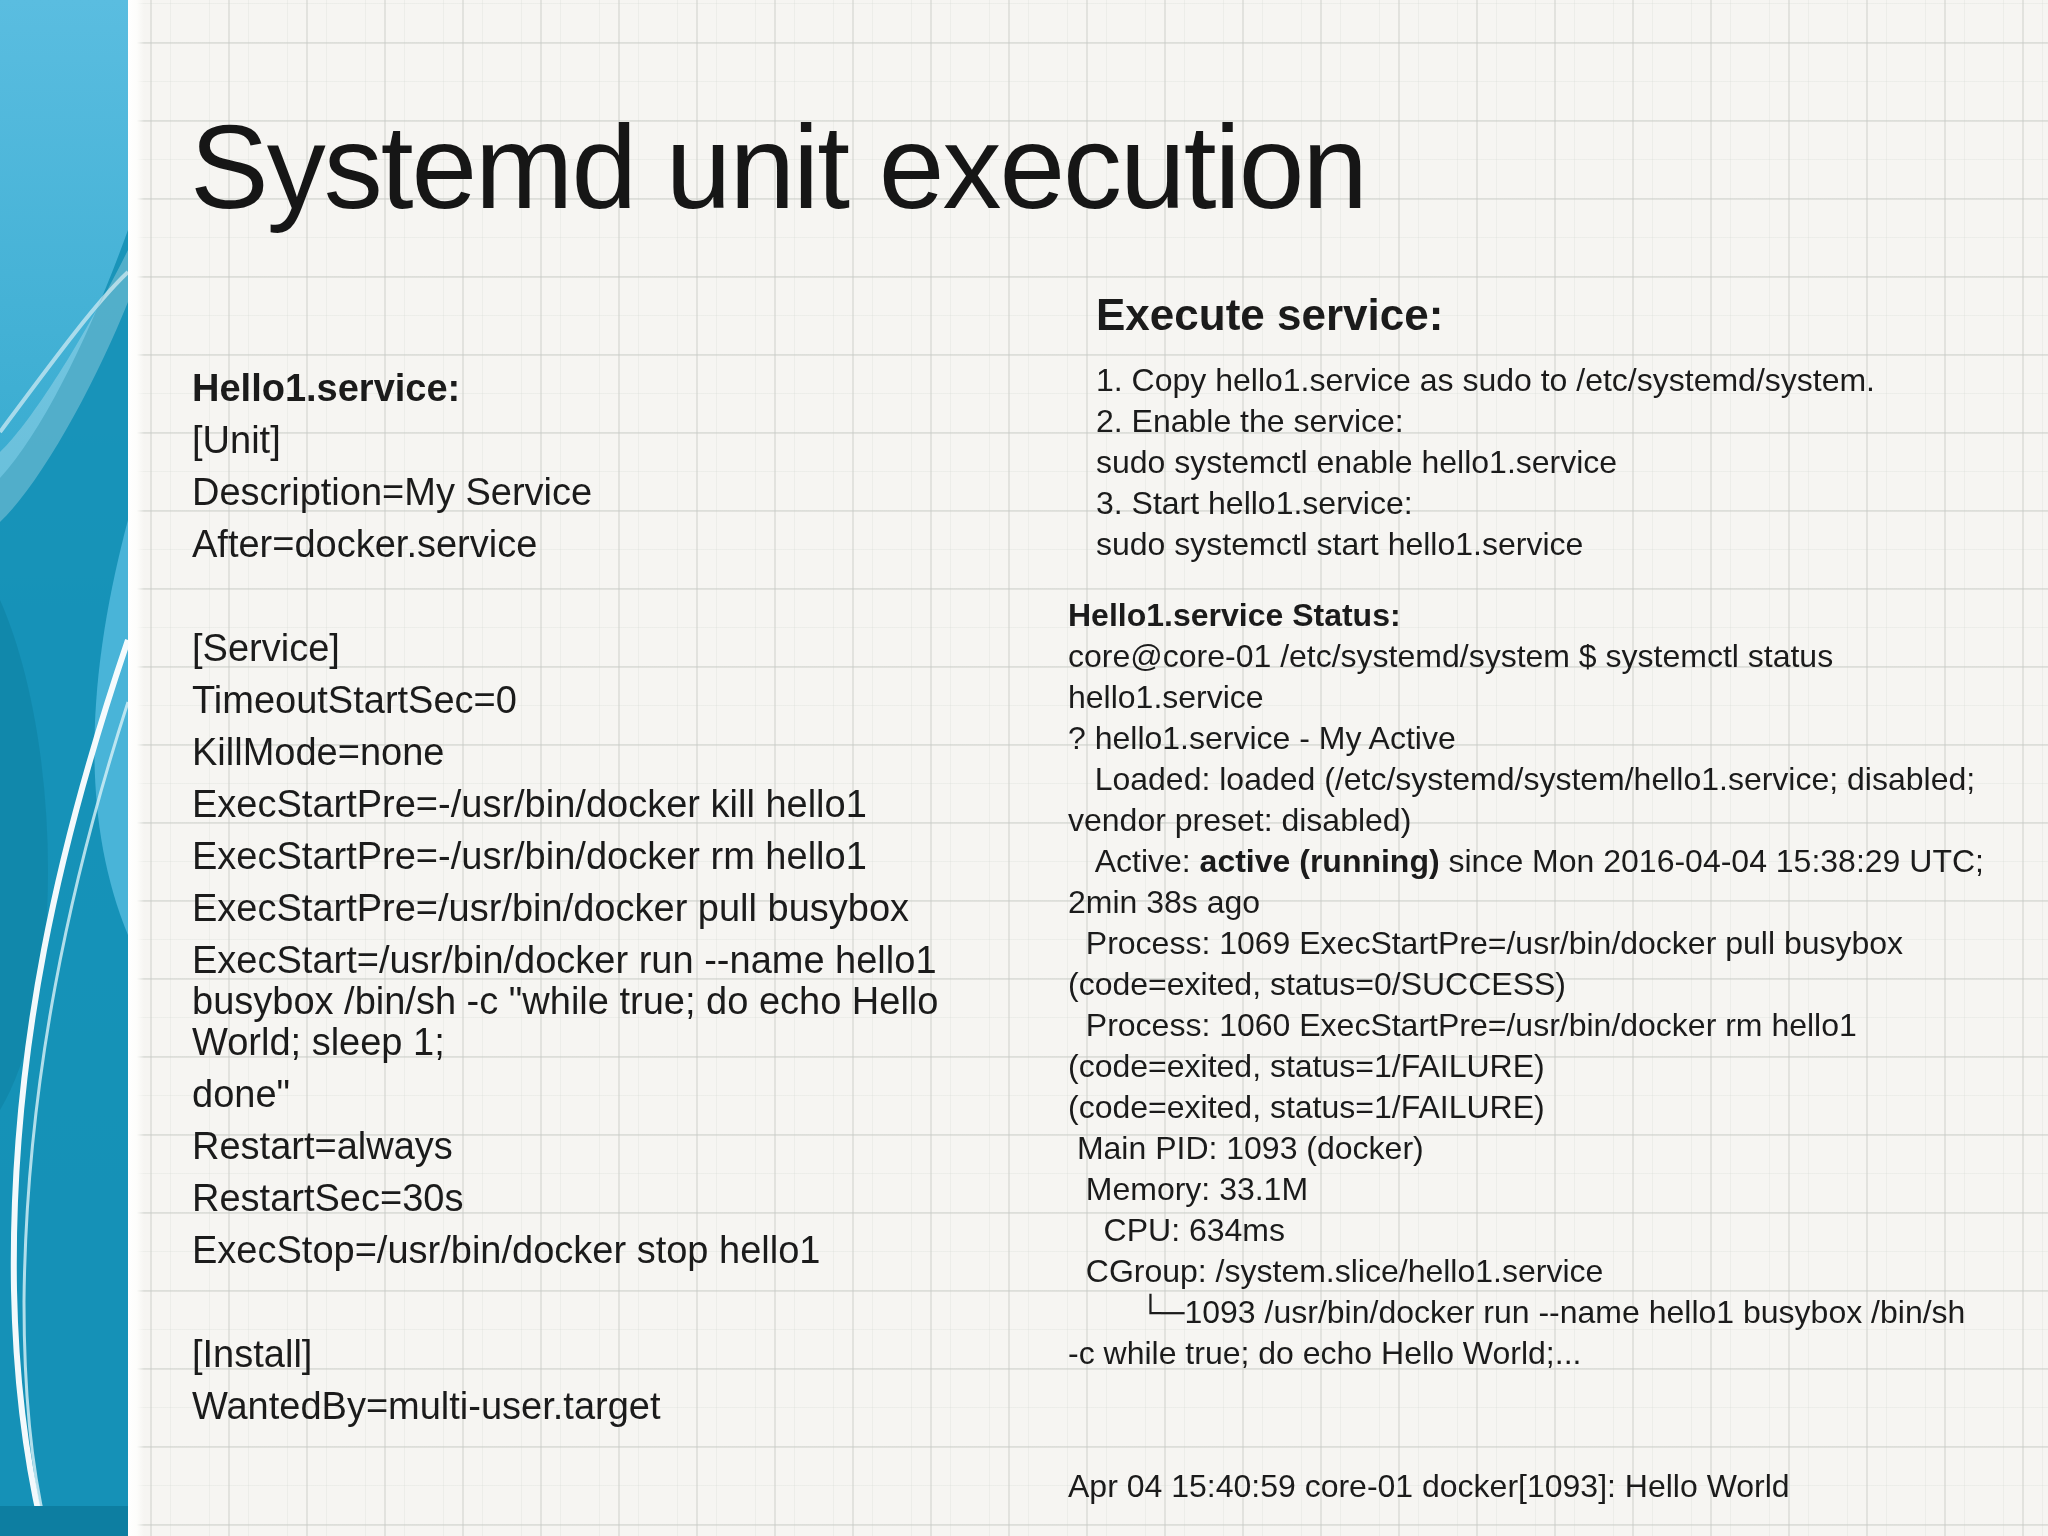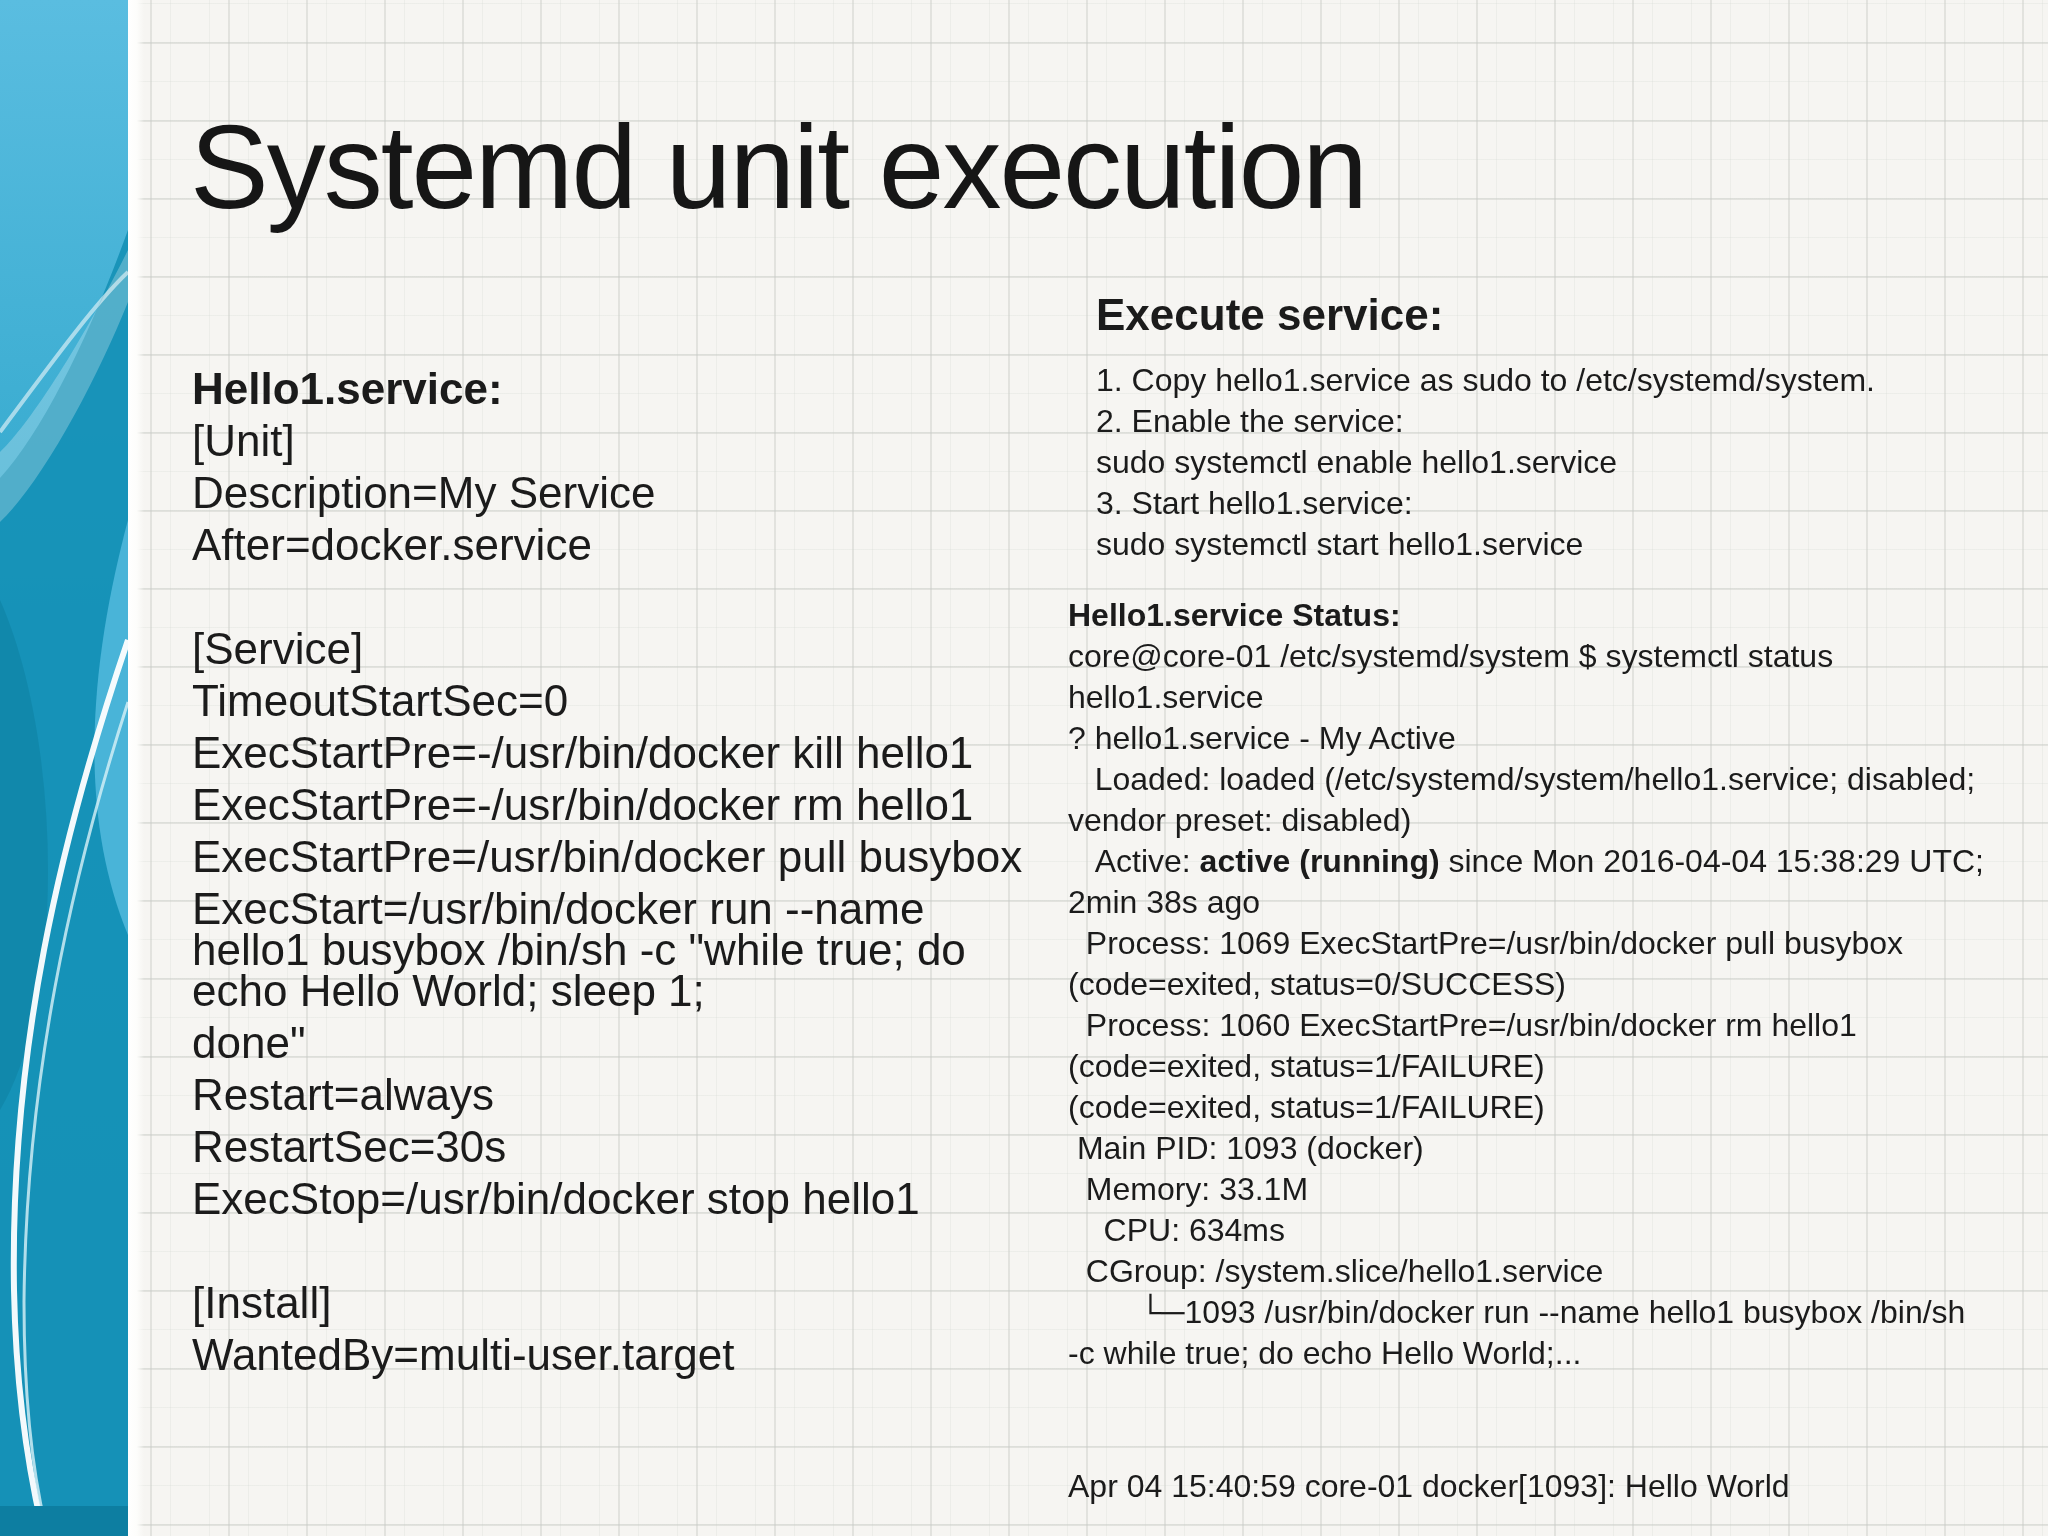--- a/index.html
+++ b/index.html
@@ -44,21 +44,21 @@
     font-size: 118px;
     line-height: 1.22;
     letter-spacing: -2px;
     color: #161616;
     white-space: nowrap;
   }
   .left-col {
     position: absolute;
     left: 192px; top: 368px;
     width: 835px;
-    font-size: 44px;
+    font-size: 38px;
     line-height: 41px;
   }
   .left-col .col-heading {
     font-weight: bold;
     margin-bottom: 11px;
     line-height: 41px;
   }
   .left-col .line {
     margin-bottom: 11px;
     min-height: 41px;
@@ -123,20 +123,21 @@
 
   <div class="left-col">
     <div class="col-heading">Hello1.service:</div>
     <div>
         <div class="line">[Unit]</div>
         <div class="line">Description=My Service</div>
         <div class="line">After=docker.service</div>
         <div class="line"></div>
         <div class="line">[Service]</div>
         <div class="line">TimeoutStartSec=0</div>
+        <div class="line">KillMode=none</div>
         <div class="line">ExecStartPre=-/usr/bin/docker kill hello1</div>
         <div class="line">ExecStartPre=-/usr/bin/docker rm hello1</div>
         <div class="line">ExecStartPre=/usr/bin/docker pull busybox</div>
         <div class="line">ExecStart=/usr/bin/docker run --name hello1 busybox /bin/sh -c "while true; do echo Hello World; sleep 1;</div>
         <div class="line">done"</div>
         <div class="line">Restart=always</div>
         <div class="line">RestartSec=30s</div>
         <div class="line">ExecStop=/usr/bin/docker stop hello1</div>
         <div class="line"></div>
         <div class="line">[Install]</div>

